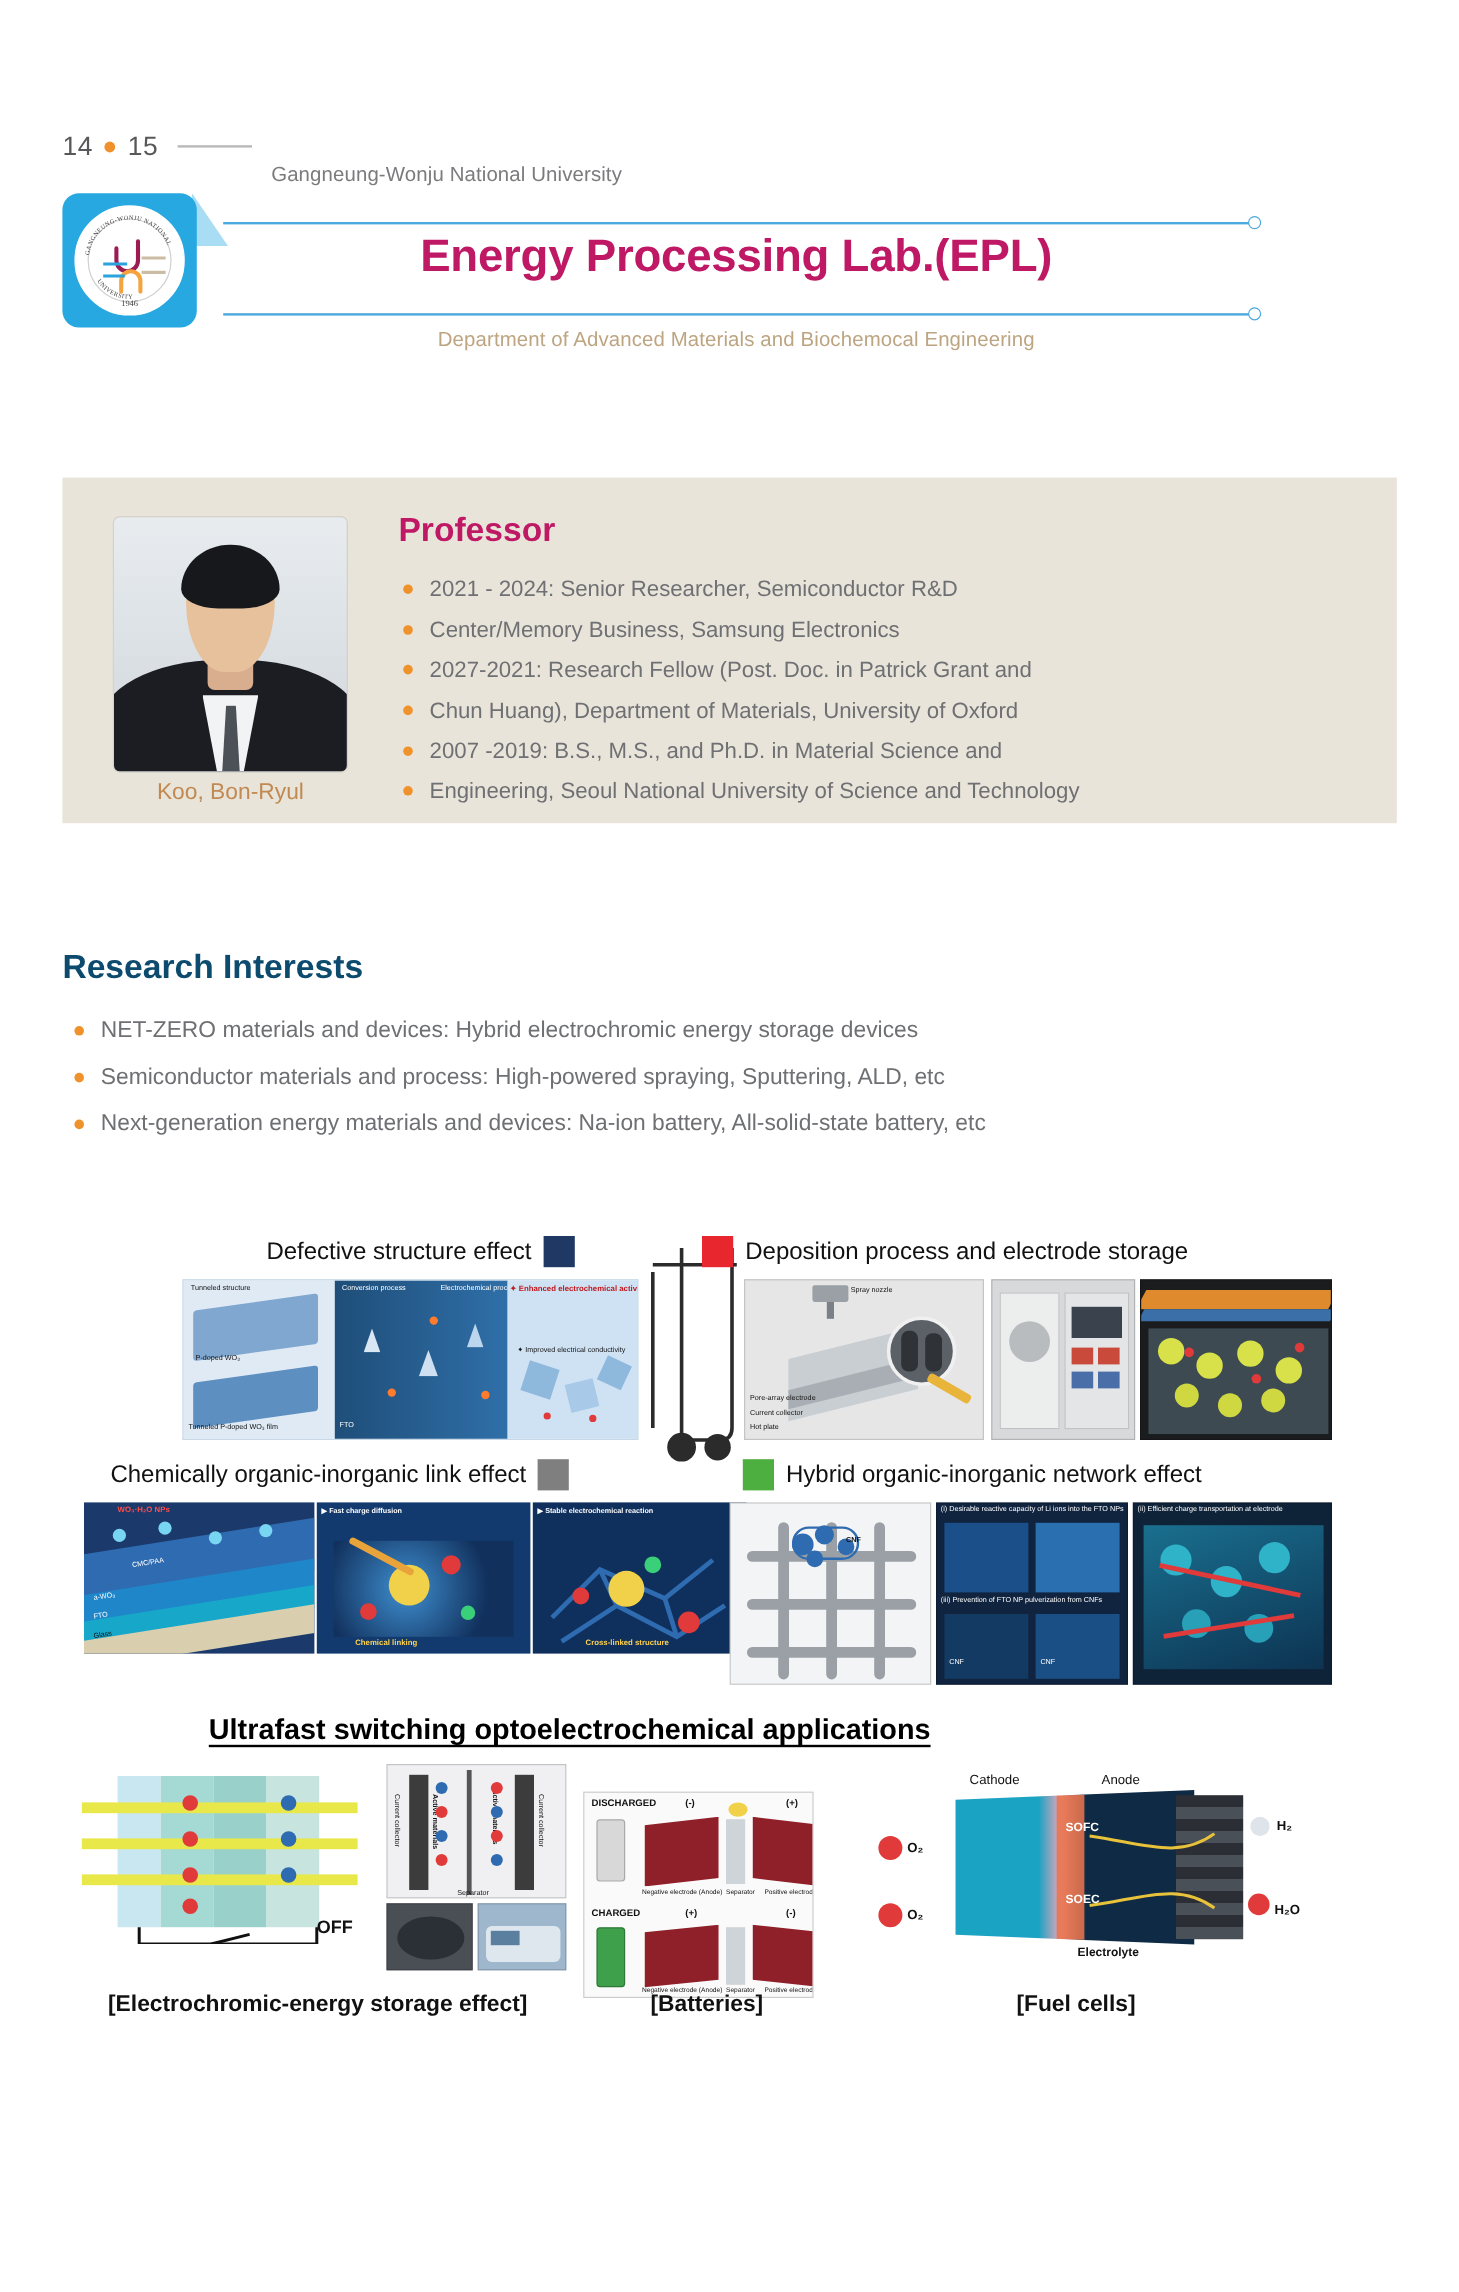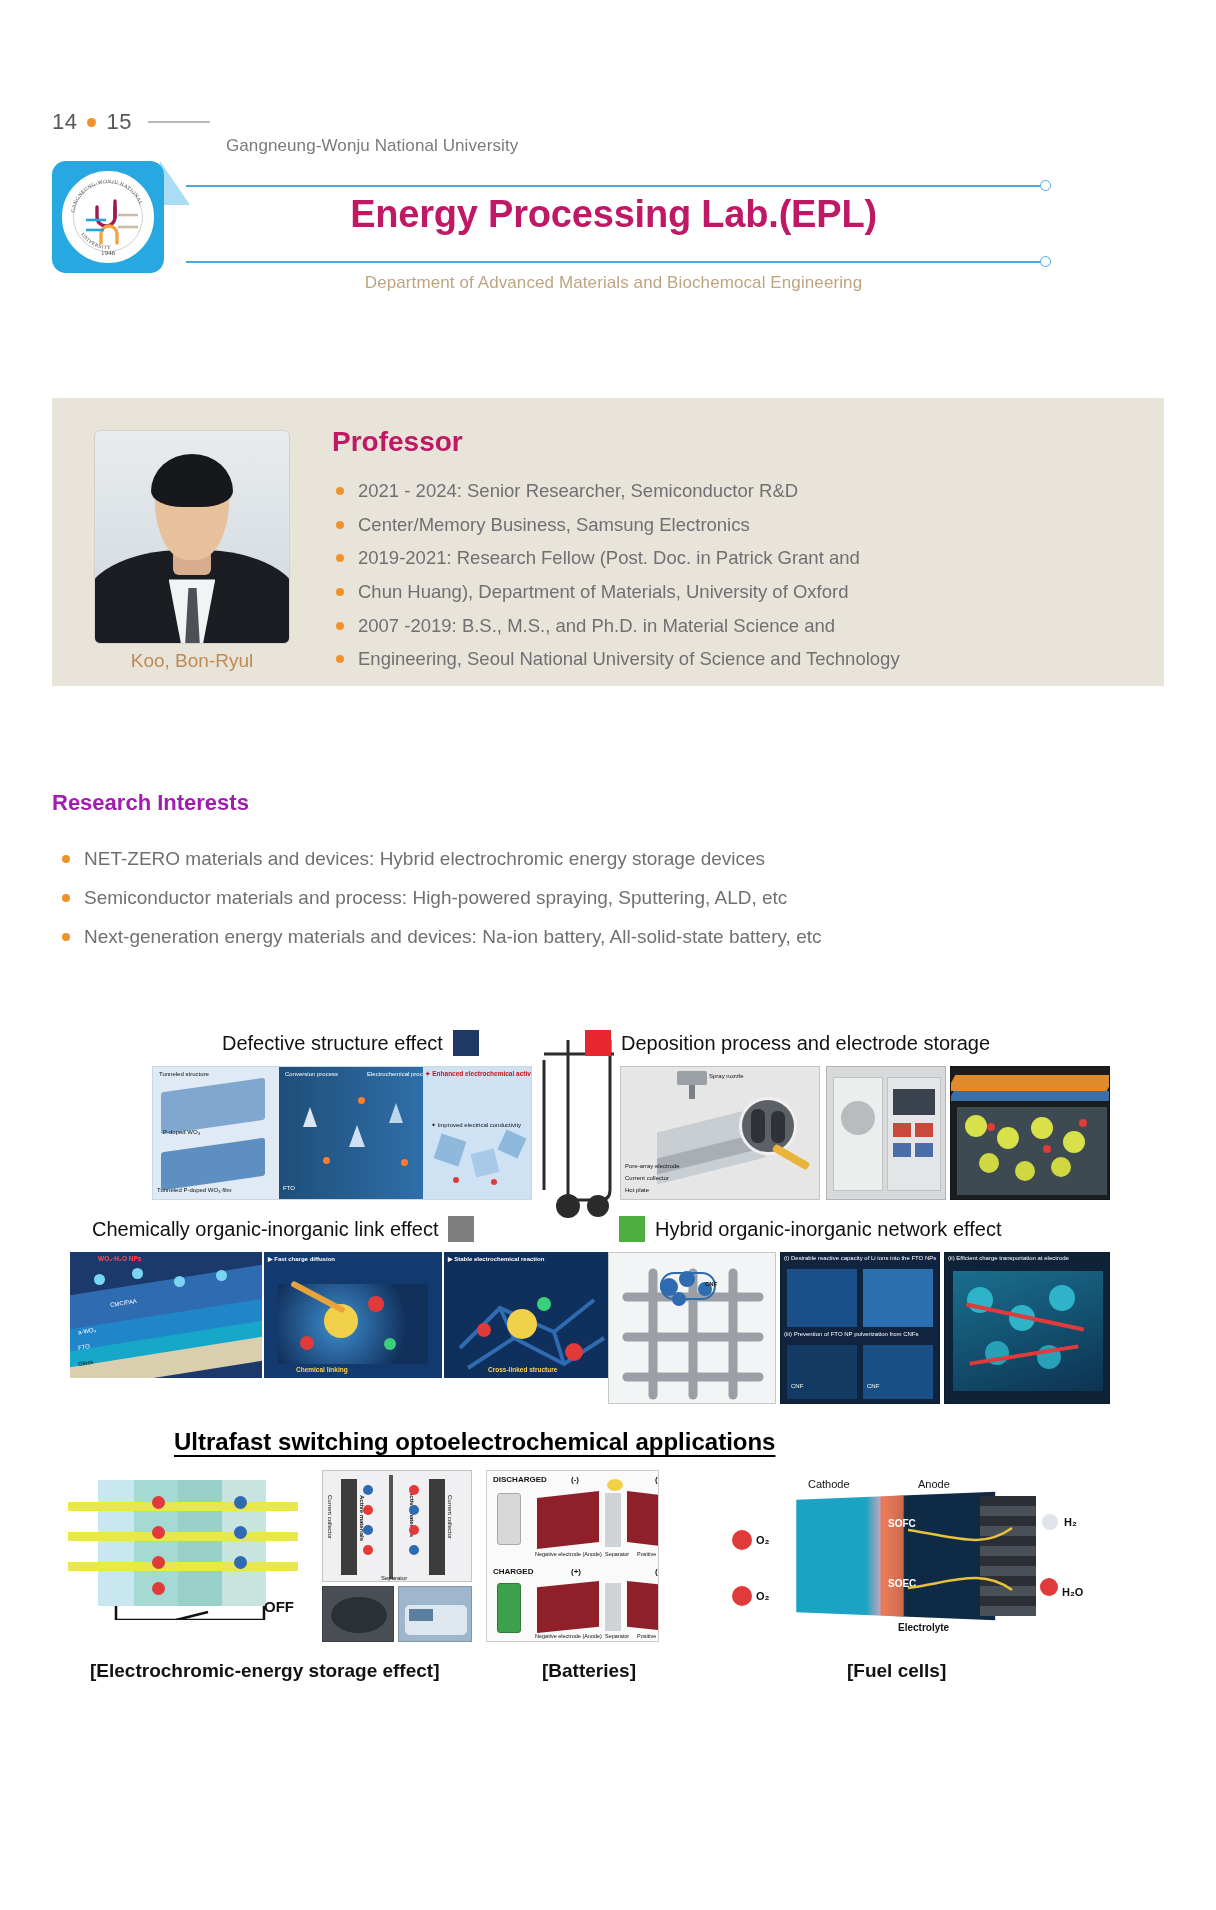--- a/index.html
+++ b/index.html
@@ -113,21 +113,21 @@
     line-height: 1.82;
   }
   ul.bl li::before {
     content: ""; position: absolute; left: 4px; top: 13px;
     width: 8px; height: 8px; border-radius: 50%; background: #f0922b;
   }
 
   
   .ri-head {
     position: absolute; left: 52px; top: 790px;
-    font-size: 22px; font-weight: bold; color: #a21caf;
+    font-size: 28px; font-weight: bold; color: #0c4a6e;
   }
   .ri-list { position: absolute; left: 60px; top: 840px; width: 1050px; }
   .ri-list li {
     position: relative; padding-left: 24px; font-size: 19px; color: #6f7073;
     line-height: 2.05; list-style: none;
   }
   .ri-list li::before {
     content: ""; position: absolute; left: 2px; top: 15px;
     width: 8px; height: 8px; border-radius: 50%; background: #f0922b;
   }
@@ -213,21 +213,21 @@
         <div class="ph-hair"></div>
       </div>
     </div>
     <div class="prof-name">Koo, Bon-Ryul</div>
 
     <div class="prof-body">
       <div class="prof-head">Professor</div>
       <ul class="bl">
         <li>2021 - 2024: Senior Researcher, Semiconductor R&amp;D</li>
         <li>Center/Memory Business, Samsung Electronics</li>
-        <li>2019-2021: Research Fellow (Post. Doc. in Patrick Grant and</li>
+        <li>2027-2021: Research Fellow (Post. Doc. in Patrick Grant and</li>
         <li>Chun Huang), Department of Materials, University of Oxford</li>
         <li>2007 -2019: B.S., M.S., and Ph.D. in Material Science and</li>
         <li>Engineering, Seoul National University of Science and Technology</li>
       </ul>
     </div>
   </div>
 
   <div class="ri-head">Research Interests</div>
   <ul class="ri-list">
     <li>NET-ZERO materials and devices: Hybrid electrochromic energy storage devices</li>
@@ -469,21 +469,21 @@
     </div>
 
     <div class="thumb" style="left:270px;top:556px;width:72px;height:56px;background:#4a4f55">
       <div style="position:absolute;left:8px;top:10px;width:56px;height:36px;border-radius:50%;background:#2b3036"></div>
     </div>
     <div class="thumb" style="left:346px;top:556px;width:74px;height:56px;background:#9fb7cc">
       <div style="position:absolute;left:6px;top:18px;width:62px;height:30px;background:#dfe7ee;border-radius:5px"></div>
       <div style="position:absolute;left:10px;top:22px;width:24px;height:12px;background:#5b7f9e"></div>
     </div>
 
-    <div class="thumb" style="left:434px;top:440px;width:173px;height:172px;background:#fafafa">
+    <div class="thumb" style="left:434px;top:463px;width:192px;height:172px;background:#fafafa">
       <div class="tl-dk" style="left:6px;top:4px;font-weight:bold;font-size:8px">DISCHARGED</div>
       <div class="tl-dk" style="left:84px;top:4px;font-weight:bold;font-size:8px">(-)</div>
       <div class="tl-dk" style="left:168px;top:4px;font-weight:bold;font-size:8px">(+)</div>
       <div style="position:absolute;left:10px;top:22px;width:24px;height:52px;background:#d8d8d8;border:1px solid #a9a9a9;border-radius:3px"></div>
       <div style="position:absolute;left:50px;top:20px;width:62px;height:58px;background:#8f1f28;clip-path:polygon(0 12%,100% 0,100% 88%,0 100%)"></div>
       <div style="position:absolute;left:140px;top:20px;width:58px;height:58px;background:#8f1f28;clip-path:polygon(0 0,100% 12%,100% 100%,0 88%)"></div>
       <div style="position:absolute;left:118px;top:22px;width:16px;height:54px;background:#cfd4d8"></div>
       <div class="tl-dk" style="left:48px;top:80px;font-size:5.5px">Negative electrode (Anode)</div>
       <div class="tl-dk" style="left:118px;top:80px;font-size:5.5px">Separator</div>
       <div class="tl-dk" style="left:150px;top:80px;font-size:5.5px">Positive electrode (Cathode)</div>

